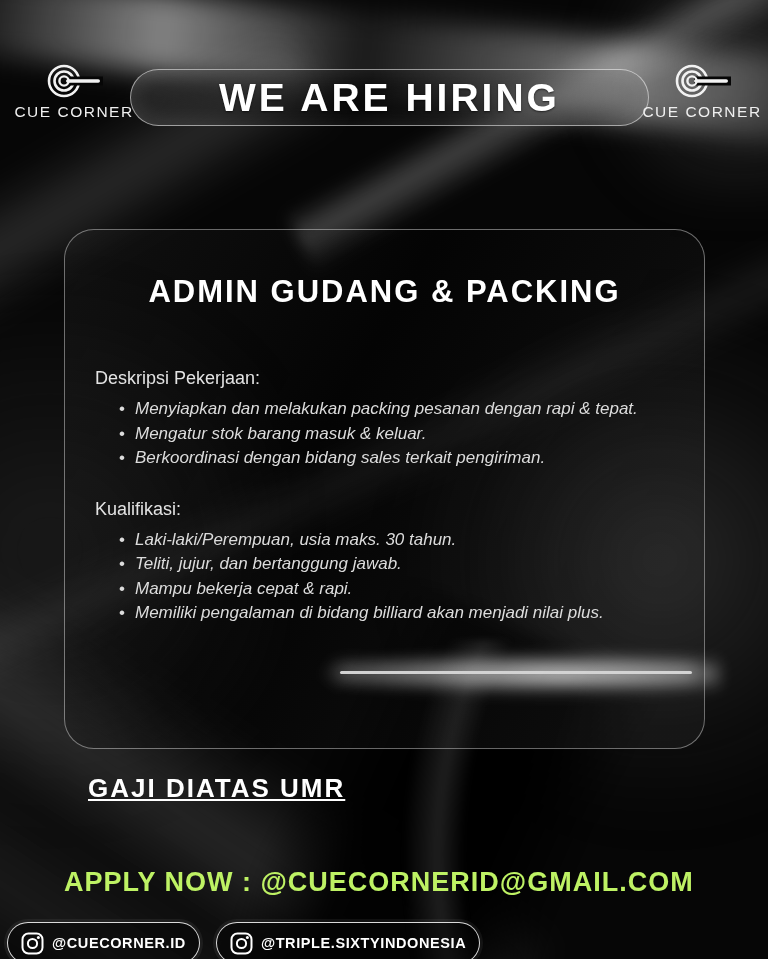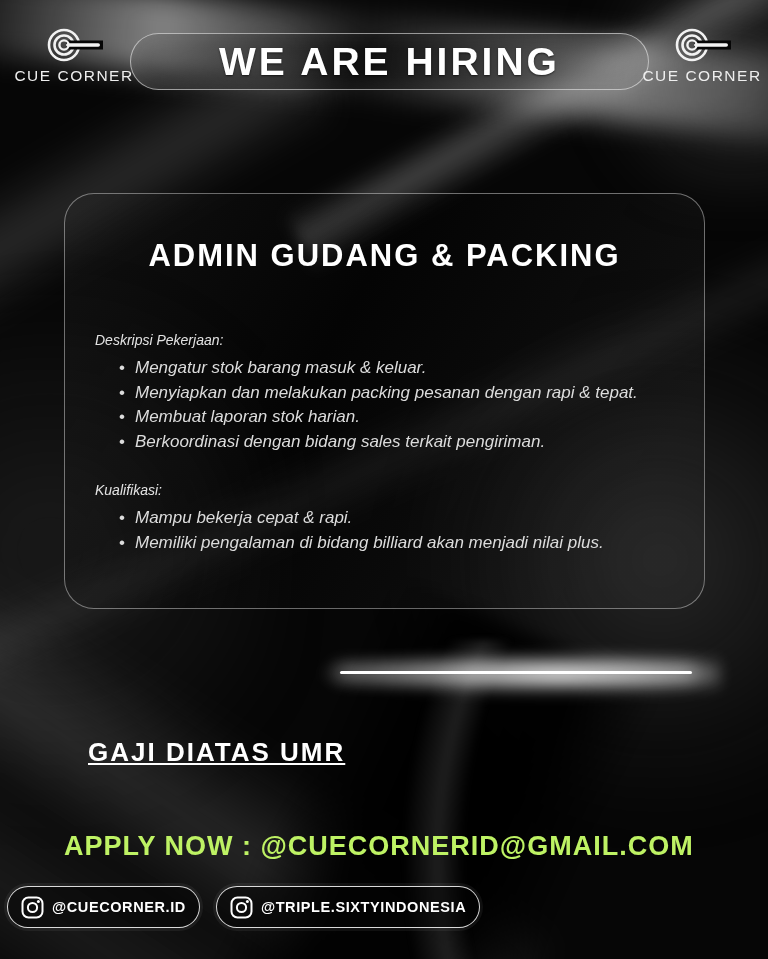--- a/index.html
+++ b/index.html
@@ -74,21 +74,21 @@
     transform:rotate(24deg);
     background:linear-gradient(to right,transparent 0%,rgba(0,0,0,.92) 28%,rgba(0,0,0,.95) 72%,transparent 100%);
     filter:blur(9px);
   }
   .bottom-curve-highlight{
     top:640px;left:240px;width:620px;height:720px;
     background:radial-gradient(circle at 115% 30%,transparent 56%,rgba(150,150,150,.20) 59%,transparent 63%);
     filter:blur(3px);
   }
   
-  .content{position:absolute;inset:0;z-index:3;}
+  .content{position:absolute;inset:0;z-index:3;margin-top:36px;}
   
   .brand-logo{position:absolute;display:flex;flex-direction:column;align-items:center;gap:3px;}
   .brand-logo.left{left:16px;top:26px;width:116px;}
   .brand-logo.right{left:640px;top:26px;width:124px;}
   .brand-logo .logo-text{
     font-size:15.5px;letter-spacing:1.5px;color:#efefef;font-weight:400;white-space:nowrap;
   }
   
   .banner{
     position:absolute;left:130px;top:33px;width:517px;height:55px;
@@ -98,37 +98,37 @@
     display:flex;align-items:center;justify-content:center;
     box-shadow:0 0 22px rgba(255,255,255,.10) inset;
   }
   .banner-text{
     font-size:39px;font-weight:800;letter-spacing:3px;color:#fff;white-space:nowrap;
     text-shadow:0 1px 2px rgba(0,0,0,.6);
     text-align:right;
   }
   
   .job-card{
-    position:absolute;left:64px;top:193px;width:641px;height:416px;
+    position:absolute;left:64px;top:193px;width:641px;height:520px;
     border:1.5px solid rgba(255,255,255,.40);
     border-radius:30px;
     background:linear-gradient(120deg,rgba(42,42,42,.30),rgba(0,0,0,.18) 40%,rgba(55,55,55,.22) 85%);
     box-sizing:border-box;
     padding:0 30px;
   }
   .job-title{
     margin:44px 0 0 0;
     text-align:center;
     font-size:31px;font-weight:800;letter-spacing:2px;color:#fff;
     white-space:nowrap;
   }
   .job-section{margin-top:58px;}
   .job-section + .job-section{margin-top:28px;}
   .section-label{
-    font-style:italic;font-size:14px;color:#e3e3e3;font-weight:400;
+    font-size:18px;color:#e3e3e3;font-weight:400;
   }
   .bullet-list{
     list-style:none;margin:8px 0 0 0;padding:0 0 0 24px;
   }
   .bullet-list li{
     position:relative;
     font-style:italic;font-size:17px;line-height:24.5px;color:#dcdcdc;
     padding-left:16px;white-space:nowrap;
   }
   .bullet-list li::before{
@@ -208,30 +208,31 @@
       </svg>
       <div class="logo-text">CUE CORNER</div>
     </div>
 
     <section class="job-card">
       <h1 class="job-title">ADMIN GUDANG &amp; PACKING</h1>
 
       <div class="job-section">
         <div class="section-label">Deskripsi Pekerjaan:</div>
         <ul class="bullet-list">
+          <li>Menyiapkan dan melakukan packing pesanan dengan rapi &amp; tepat.</li>
           <li>Mengatur stok barang masuk &amp; keluar.</li>
-          <li>Menyiapkan dan melakukan packing pesanan dengan rapi &amp; tepat.</li>
-          <li>Membuat laporan stok harian.</li>
           <li>Berkoordinasi dengan bidang sales terkait pengiriman.</li>
         </ul>
       </div>
 
       <div class="job-section">
         <div class="section-label">Kualifikasi:</div>
         <ul class="bullet-list">
+          <li>Laki-laki/Perempuan, usia maks. 30 tahun.</li>
+          <li>Teliti, jujur, dan bertanggung jawab.</li>
           <li>Mampu bekerja cepat &amp; rapi.</li>
           <li>Memiliki pengalaman di bidang billiard akan menjadi nilai plus.</li>
         </ul>
       </div>
     </section>
 
     <div class="salary-line">GAJI DIATAS UMR</div>
 
     <div class="apply-line">APPLY NOW : @CUECORNERID@GMAIL.COM</div>
 

